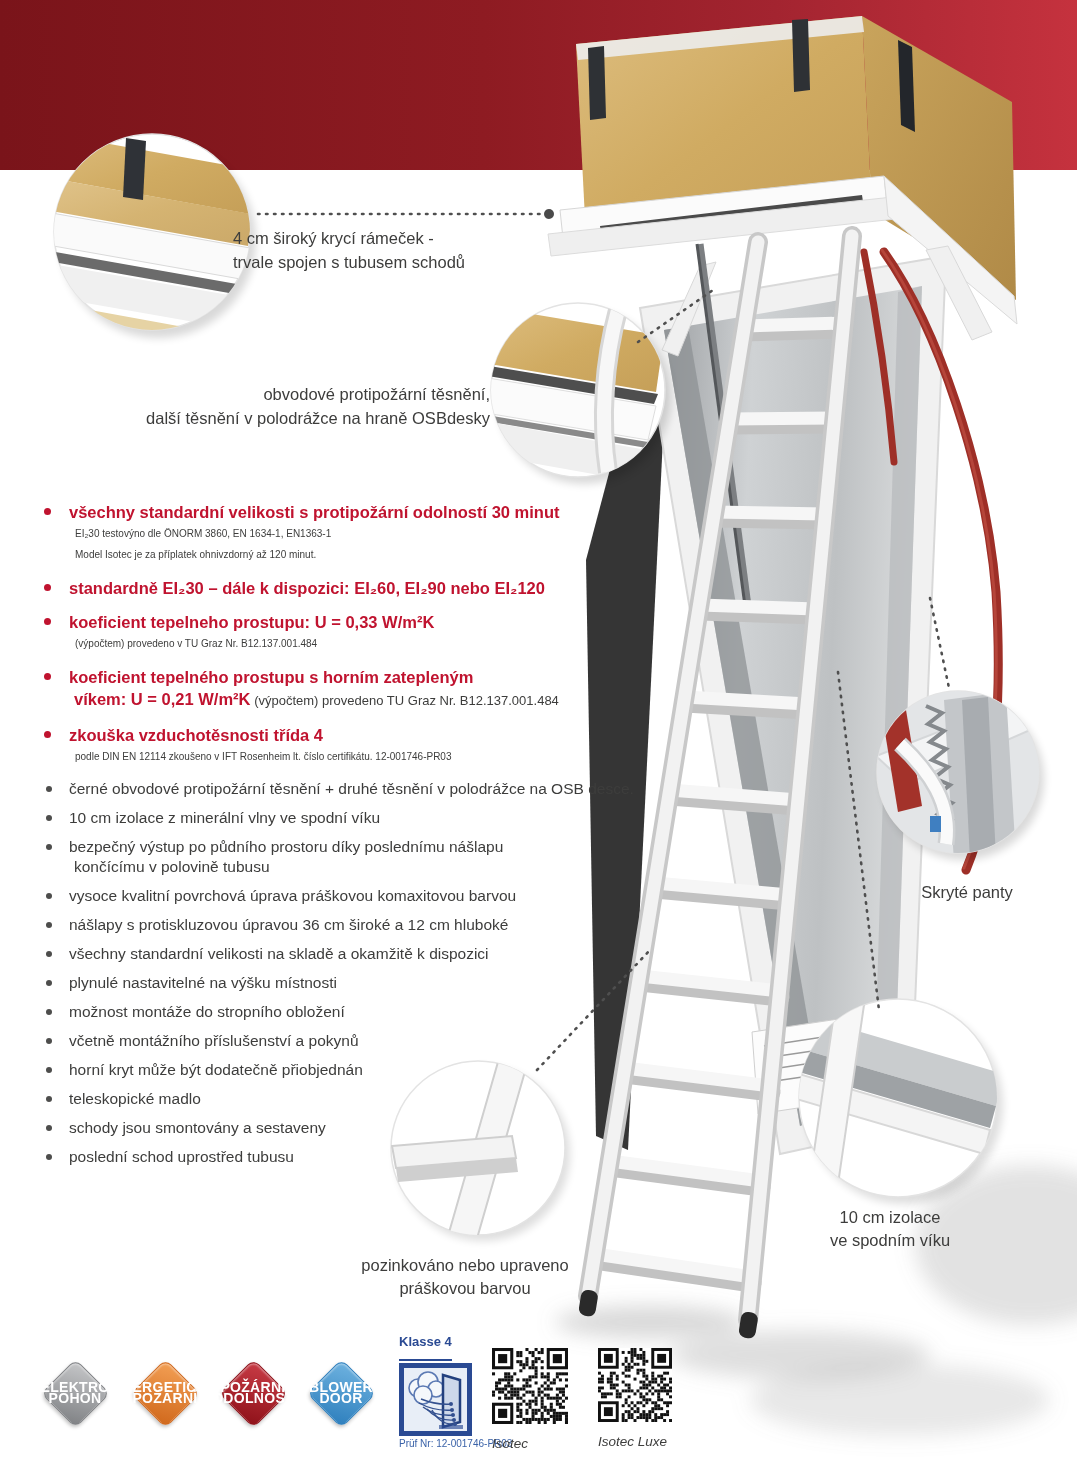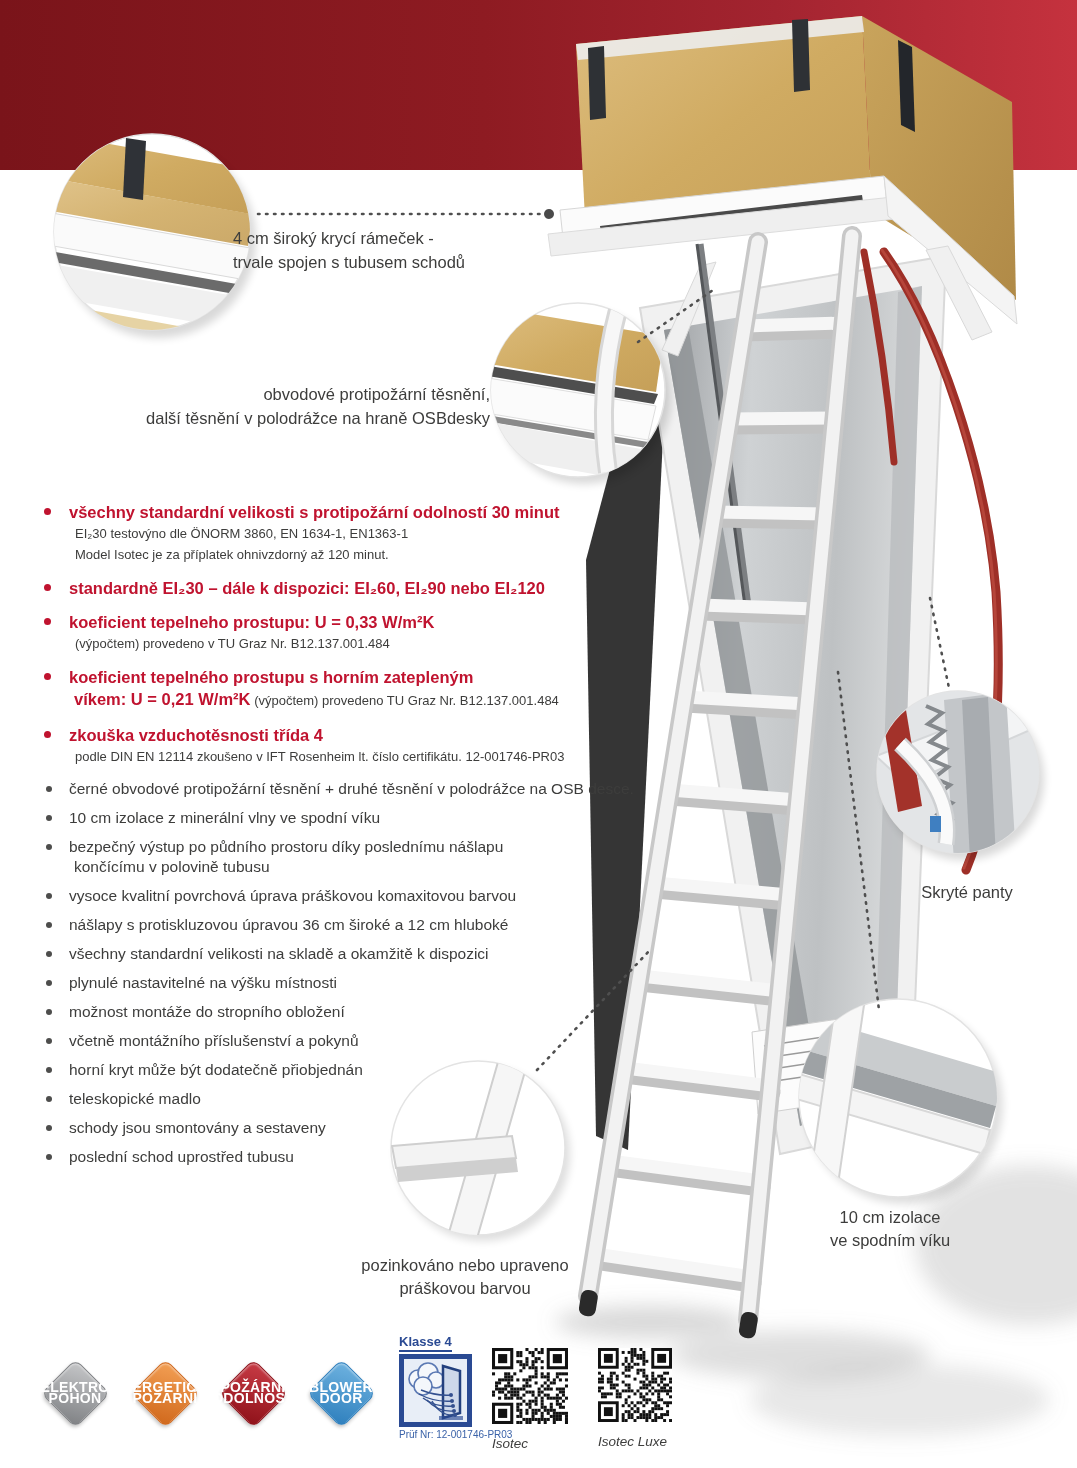--- a/index.html
+++ b/index.html
@@ -29,36 +29,36 @@
   .co-coating{left:345px;top:1254px;width:240px;text-align:center;line-height:23px;}
   
   #features{left:38px;top:501px;width:640px;margin:0;padding:0;list-style:none;}
   .feat{position:relative;padding-left:31px;}
   .feat .bullet{position:absolute;left:8px;top:7px;width:6px;height:6px;border-radius:50%;background:#4d4d4c;}
   .feat.accent .bullet{left:6px;top:7px;width:7px;height:7px;background:var(--accent,#c0132f);}
   .feat.accent{margin-bottom:12px;}
   .feat.plain{margin-bottom:9px;font-size:15.5px;line-height:20px;}
   .feat.accent .t-line{font-weight:bold;font-size:16.5px;line-height:22px;color:var(--accent,#c0132f);}
   .feat .t-line.cont{padding-left:5px;}
-  .feat .note{font-size:13px;line-height:21px;color:var(--ink,#3d3d3c);padding-left:6px;}
+  .feat .note{font-size:10px;line-height:21px;color:var(--ink,#3d3d3c);padding-left:6px;}
   .feat .note-inline{font-weight:normal;font-size:13px;color:var(--ink,#3d3d3c);}
   
   .badge-wrap{top:1358px;width:70px;height:70px;}
   .diamond{
     position:absolute;left:11px;top:11px;width:47px;height:47px;
     transform:rotate(45deg);border-radius:8px;
     box-shadow:1px 2px 4px rgba(0,0,0,.25), inset 1px 1px 2px rgba(255,255,255,.45);
   }
   .bd-label{
     position:absolute;left:0;top:0;width:70px;height:70px;
     display:flex;flex-direction:column;align-items:center;justify-content:center;
     color:#fff;font-size:14px;font-weight:bold;letter-spacing:.3px;text-align:center;line-height:11px;
   }
   .cert{left:399px;top:1332px;width:80px;}
-  .cert-title{font-size:13px;font-weight:bold;color:#2a4a93;display:inline-block;border-bottom:2px solid #2a4a93;padding-bottom:1px;}
+  .cert-title{font-size:13px;font-weight:bold;color:#2a4a93;display:inline-block;border-bottom:2px solid #2a4a93;padding-bottom:10px;}
   .cert-icon{display:block;margin-top:2px;}
   .cert-num{font-size:10px;color:#3a62a8;margin-top:2px;white-space:nowrap;}
   .qr-wrap{top:1348px;width:76px;font-style:italic;}
   .qr-wrap.q1{left:492px;}
   .qr-wrap.q2{left:598px;}
   .qr-label{font-size:13.5px;color:var(--ink,#3d3d3c);margin-top:8px;}
 </style>
 </head>
 <body>
 

